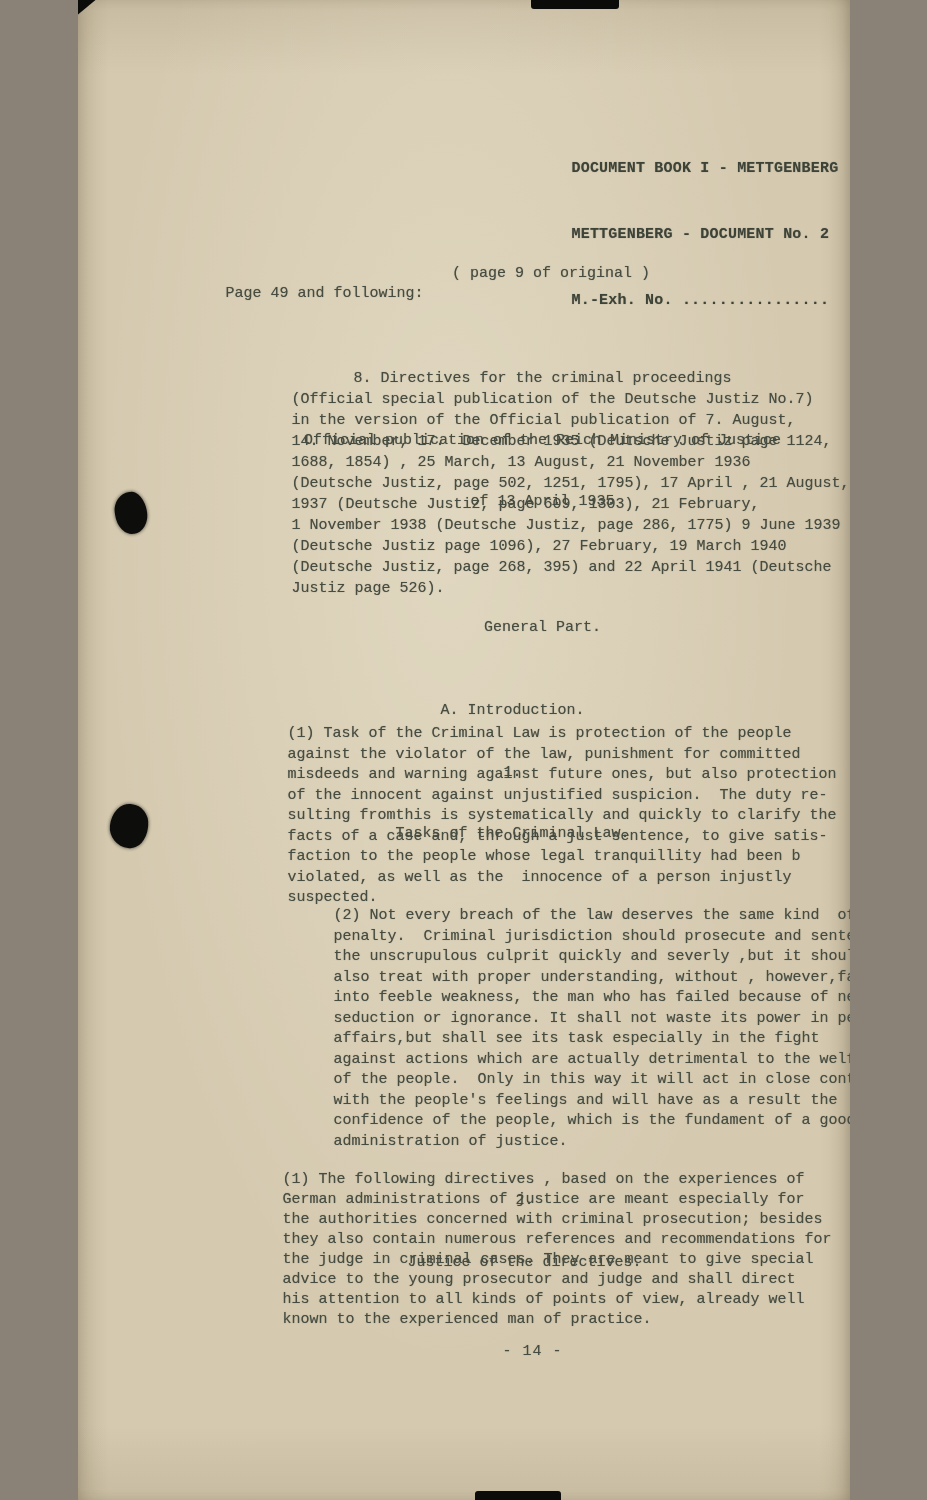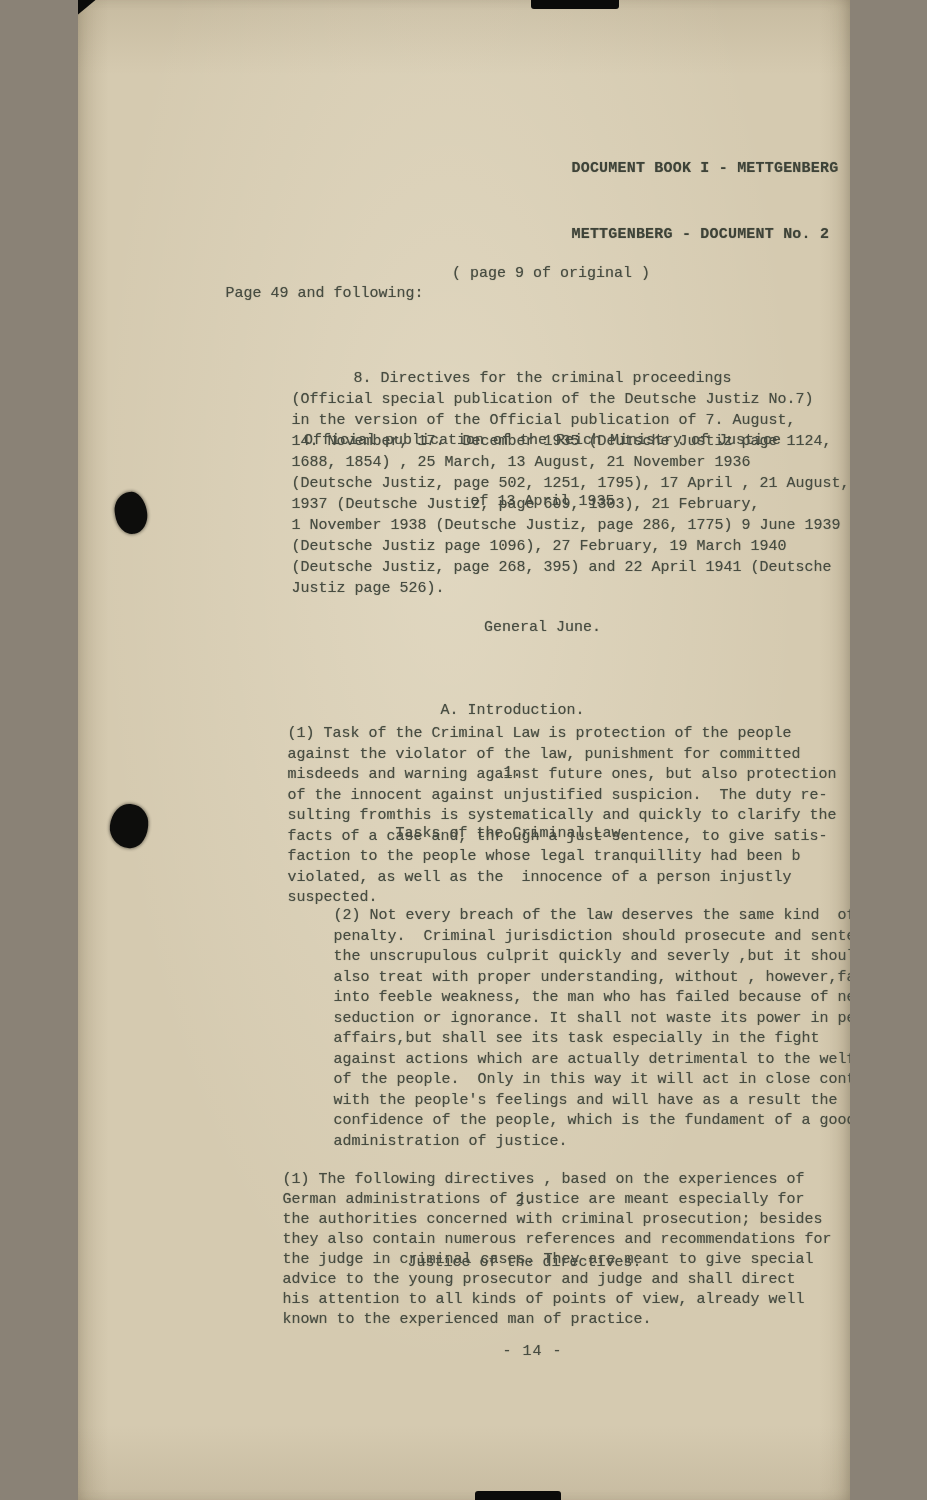--- a/index.html
+++ b/index.html
@@ -53,20 +53,21 @@
 
   <div class="corner-tl"></div>
   <div class="bar-top"></div>
   <div class="bar-bottom"></div>
   <div class="punch punch-1"></div>
   <div class="punch punch-2"></div>
 
   <div class="tw header-block">
     <div>DOCUMENT BOOK I - METTGENBERG</div>
     <div>METTGENBERG - DOCUMENT No. 2</div>
+    <div>M.-Exh. No. ................</div>
   </div>
 
   <div class="tw page-ref center">( page 9 of original )</div>
 
   <div class="tw page-note">Page 49 and following:</div>
 
   <div class="tw title-block center">
     <div>8. Directives for the criminal proceedings</div>
     <div>Official publication of the Reich Ministry of Justice</div>
     <div>of 13 April 1935</div>
@@ -76,21 +77,21 @@
 in the version of the Official publication of 7. August,
 14. November, 17.  December 1935 (Deutsche Justiz page 1124,
 1688, 1854) , 25 March, 13 August, 21 November 1936
 (Deutsche Justiz, page 502, 1251, 1795), 17 April , 21 August,
 1937 (Deutsche Justiz, page 609, 1303), 21 February,
 1 November 1938 (Deutsche Justiz, page 286, 1775) 9 June 1939
 (Deutsche Justiz page 1096), 27 February, 19 March 1940
 (Deutsche Justiz, page 268, 395) and 22 April 1941 (Deutsche
 Justiz page 526).</div>
 
-  <div class="tw general-part center">General June.</div>
+  <div class="tw general-part center">General Part.</div>
 
   <div class="tw intro-head center">
     <div>A. Introduction.</div>
     <div>1.</div>
     <div>Tasks of the Criminal Law.</div>
   </div>
 
   <div class="tw para1">(1) Task of the Criminal Law is protection of the people
 against the violator of the law, punishment for committed
 misdeeds and warning against future ones, but also protection

